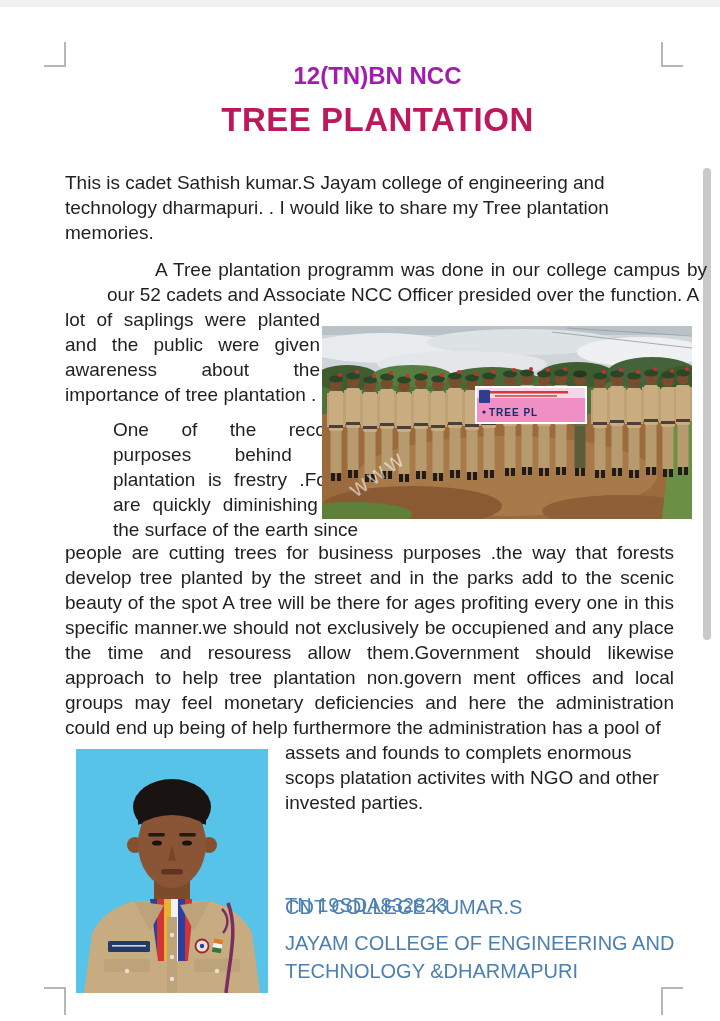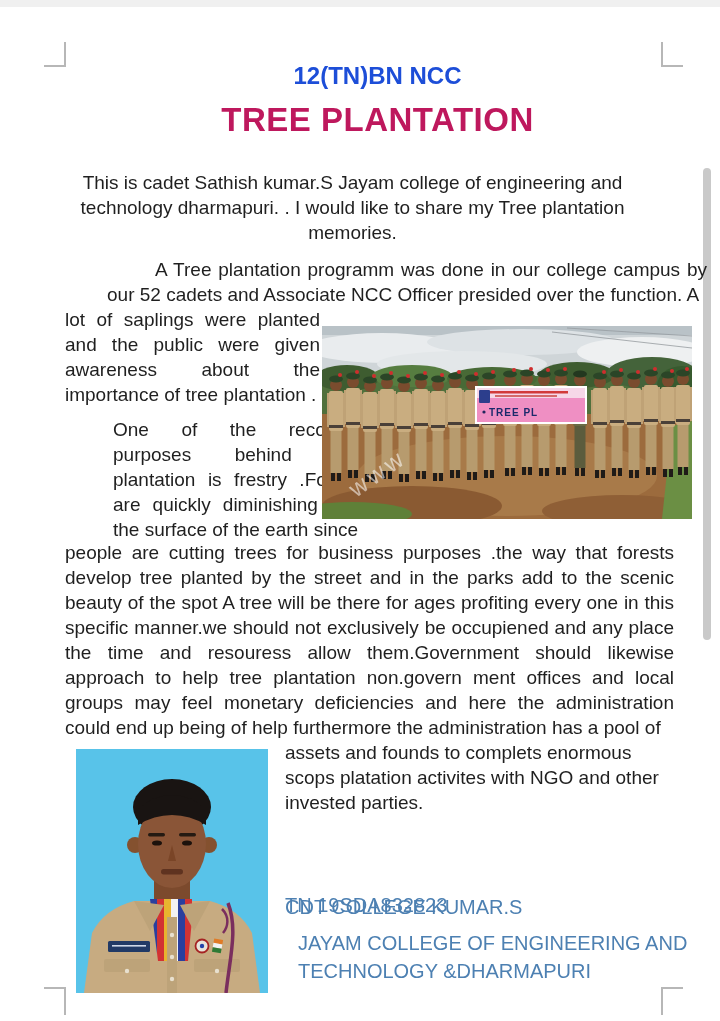--- a/index.html
+++ b/index.html
@@ -7,34 +7,34 @@
        font-family:"Liberation Sans", sans-serif;color:#1f1f1f;position:relative;}
   .abs{position:absolute;}
   .top-strip{left:0;top:0;width:720px;height:7px;background:#f0f0f0;}
   
   .corner{width:20px;height:23px;}
   .corner.tl{left:44px;top:42px;border-right:2px solid #b7b7b7;border-bottom:2px solid #b7b7b7;}
   .corner.tr{left:661px;top:42px;border-left:2px solid #b7b7b7;border-bottom:2px solid #b7b7b7;}
   .corner.bl{left:44px;top:987px;height:26px;border-right:2px solid #b7b7b7;border-top:2px solid #b7b7b7;}
   .corner.br{left:661px;top:987px;height:26px;border-left:2px solid #b7b7b7;border-top:2px solid #b7b7b7;}
   .scrollbar{left:703px;top:168px;width:8px;height:472px;background:#c9c9c9;border-radius:4px;}
-  .doc-header{left:65px;top:62px;width:625px;text-align:center;font-size:24px;font-weight:700;color:#1d4ed8;}
+  .doc-header{left:65px;top:62px;width:625px;text-align:center;font-size:24px;font-weight:700;color:#a21caf;}
   .doc-title{left:65px;top:101px;width:625px;text-align:center;font-size:33px;font-weight:600;
              letter-spacing:.5px;color:#be185d;}
   .body-text{font-size:19px;line-height:25px;color:#1f1f1f;}
-  .p-intro{left:65px;top:170px;width:575px;text-align:center;}
+  .p-intro{left:65px;top:170px;width:575px;}
   .p2-full{left:65px;top:257px;width:600px;text-indent:48px;text-align:justify;margin-left:42px;}
   .p2-wrap{left:65px;top:307px;width:255px;text-align:justify;}
   .p3-wrap{left:65px;top:417px;width:255px;text-align:justify;margin-left:48px;}
   .p3-full{left:65px;top:540px;width:609px;text-align:justify;}
   .p3-right{left:285px;top:740px;width:385px;}
   .sig{color:#4d80b2;font-size:20px;line-height:28px;}
   .sig1{left:285px;top:853px;width:402px;margin-top:38px;}
   .sig2{left:285px;top:893px;width:402px;}
-  .sig3{left:298px;top:929px;width:402px;}
+  .sig3{left:285px;top:929px;width:402px;}
   .group-photo{left:322px;top:326px;width:370px;height:193px;border-radius:16px;}
   .portrait-photo{left:76px;top:749px;width:192px;height:244px;}
   svg{display:block;}
 </style>
 </head>
 <body>
 
 <div class="abs top-strip"></div>
 
 <div class="abs corner tl"></div>

